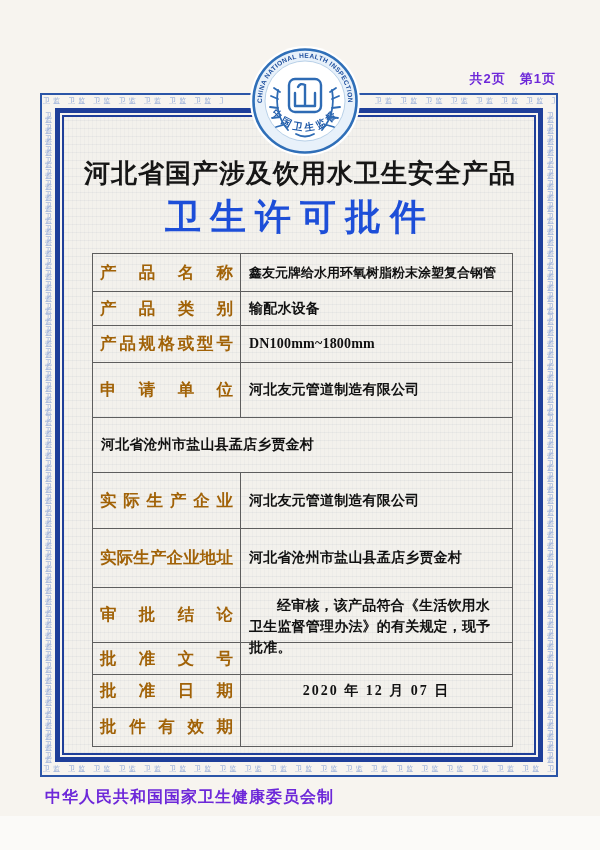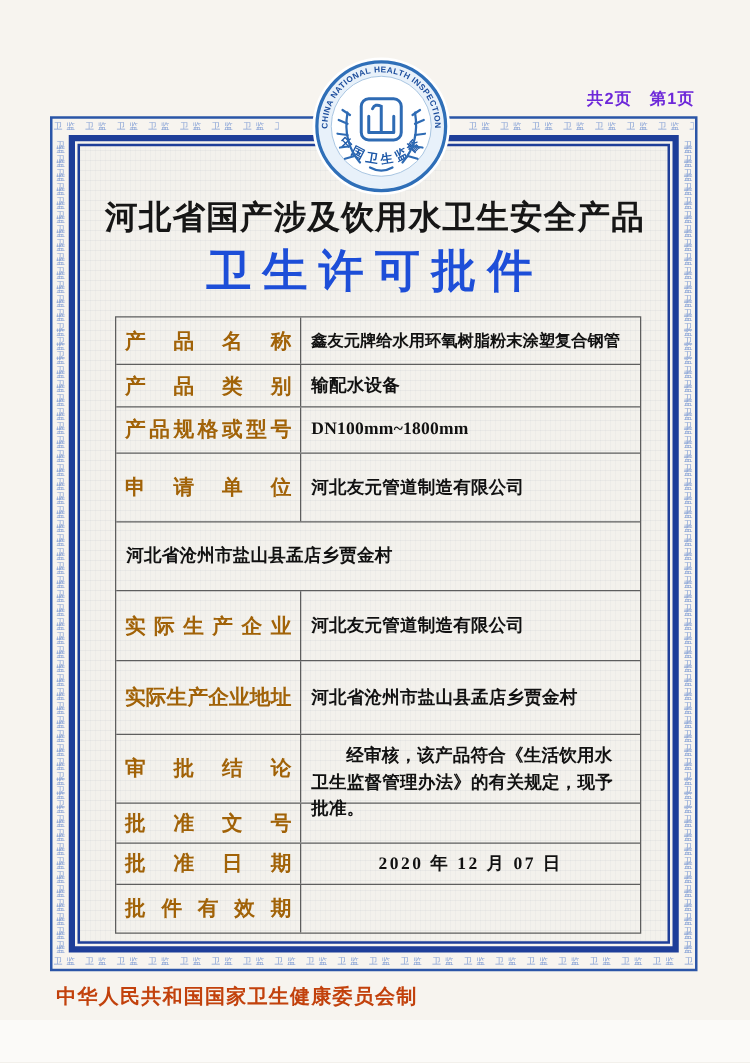--- a/index.html
+++ b/index.html
@@ -120,21 +120,21 @@
     letter-spacing:.2px;
   }
   .tv.small{font-size:13px;letter-spacing:0;}
   .tv.multiline{display:block;padding-top:7px;text-indent:2em;line-height:1.5;}
   .tv.center{justify-content:center;letter-spacing:2px;}
   .tv.padded{padding-left:20px;letter-spacing:1px;}
 
   
   .footer{
     position:absolute;left:45px;top:787px;z-index:4;
-    font-weight:bold;font-size:16px;letter-spacing:1px;color:#c2410c;
+    font-weight:bold;font-size:16px;letter-spacing:1px;color:#6d28d9;
   }
 </style>
 </head>
 <body>
 
 <div class="page">
 
   <div class="page-info">
     <span>共2页</span><span class="gap"></span><span>第1页</span>
   </div>

